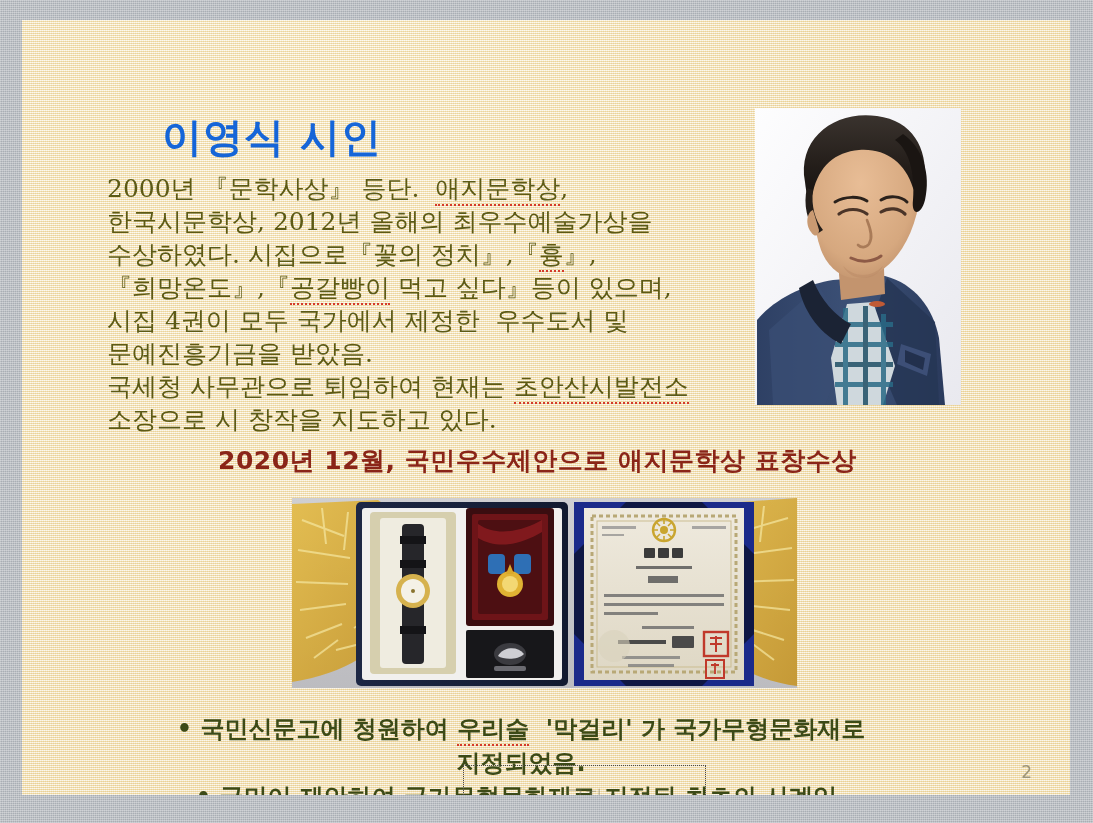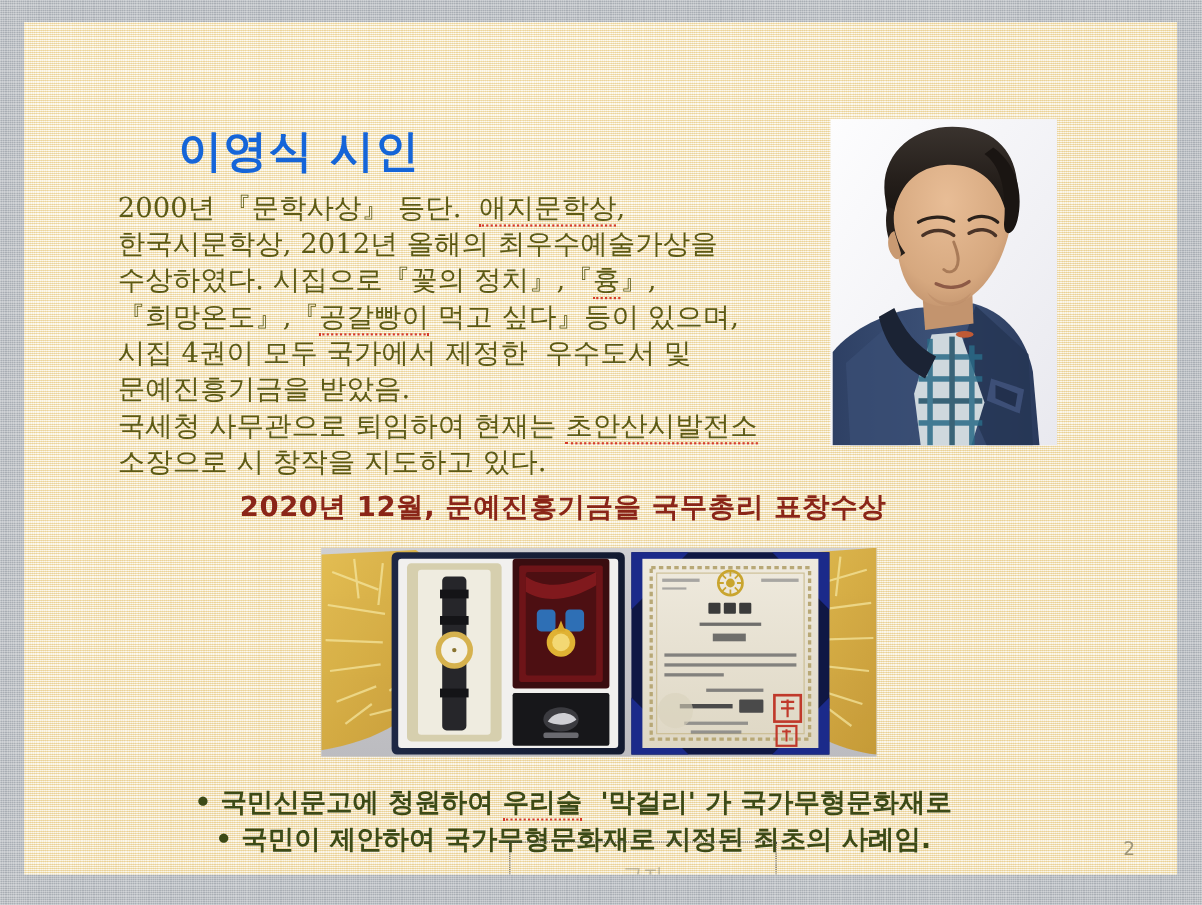--- a/index.html
+++ b/index.html
@@ -166,21 +166,21 @@
 <body>
 
 <div id="slide-frame">
 
   <div id="slide-canvas">
 
     <div id="title">이영식 시인</div>
 
     <div id="bio-text"><span class="bullet-row">2000년 『문학사상』 등단.  <span class="spell">애지문학상</span>,</span><span class="bullet-row">한국시문학상, 2012년 올해의 최우수예술가상을</span><span class="bullet-row">수상하였다. 시집으로『꽃의 정치』,『<span class="spell">흉</span>』,</span><span class="bullet-row">『희망온도』,『<span class="spell">공갈빵이</span> 먹고 싶다』등이 있으며,</span><span class="bullet-row">시집 4권이 모두 국가에서 제정한  우수도서 및</span><span class="bullet-row">문예진흥기금을 받았음.</span><span class="bullet-row">국세청 사무관으로 퇴임하여 현재는 <span class="spell">초안산시발전소</span></span><span class="bullet-row">소장으로 시 창작을 지도하고 있다.</span></div>
 
-    <div id="award-line">2020년 12월, 문예진흥기금을  국무총리 표창수상</div>
+    <div id="award-line">2020년 12월, 국민우수제안으로  애지문학상 표창수상</div>
 
     <div id="portrait">
       <svg width="206" height="297" viewBox="0 0 206 297" role="img">
         <defs>
           <linearGradient id="pbg" x1="0" y1="0" x2="1" y2="1">
             <stop offset="0%" stop-color="#fdfdfe"></stop>
             <stop offset="100%" stop-color="#e9e9ef"></stop>
           </linearGradient>
           <linearGradient id="jacket" x1="0" y1="0" x2="1" y2="0">
             <stop offset="0%" stop-color="#2e4064"></stop>
@@ -384,21 +384,21 @@
 
         <g fill="#7a7a7a" opacity=".75">
           <rect x="330" y="158" width="58" height="3"></rect>
           <rect x="336" y="166" width="46" height="3"></rect>
         </g>
 
         <circle cx="322" cy="148" r="16" fill="#d9d2bd" opacity=".6"></circle>
       </svg>
     </div>
 
-    <div id="bullets"><span class="bullet-row">• 국민신문고에 청원하여 <span class="spell-g">우리술</span>  '막걸리' 가 국가무형문화재로</span><span class="bullet-row">• 국민이 제안하여 국가무형문화재로 지정된 최초의 사례임.</span></div>
+    <div id="bullets"><span class="bullet-row">• 국민신문고에 청원하여 <span class="spell-g">우리술</span>  '막걸리' 가 국가무형문화재로</span><span class="bullet-row">지정되었음.</span><span class="bullet-row">• 국민이 제안하여 국가무형문화재로 지정된 최초의 사례임.</span></div>
 
     <div id="text-placeholder">
       <span id="text-placeholder-label">글자</span>
     </div>
 
     <div id="page-number">2</div>
 
   </div>
 </div>
 

